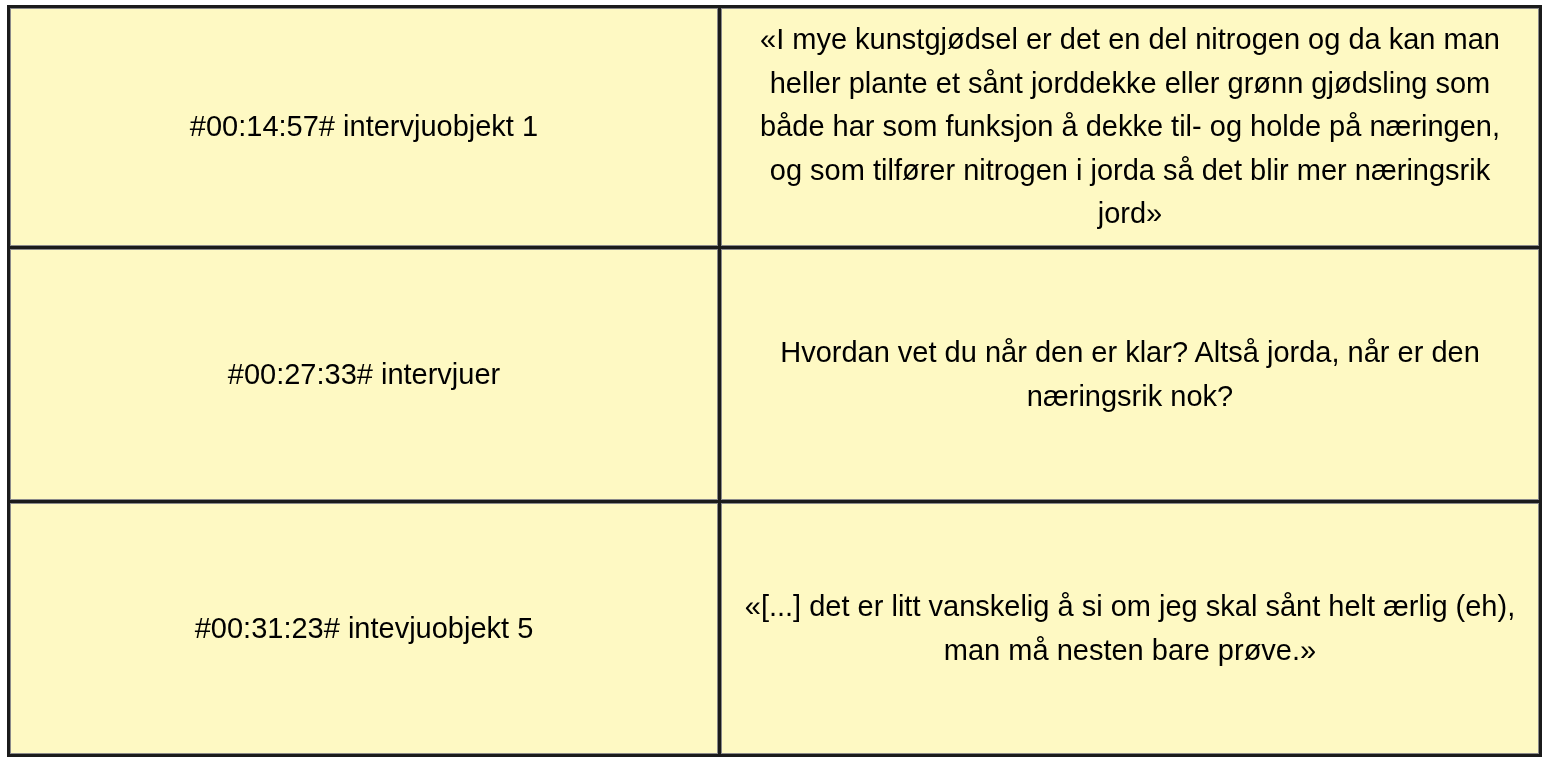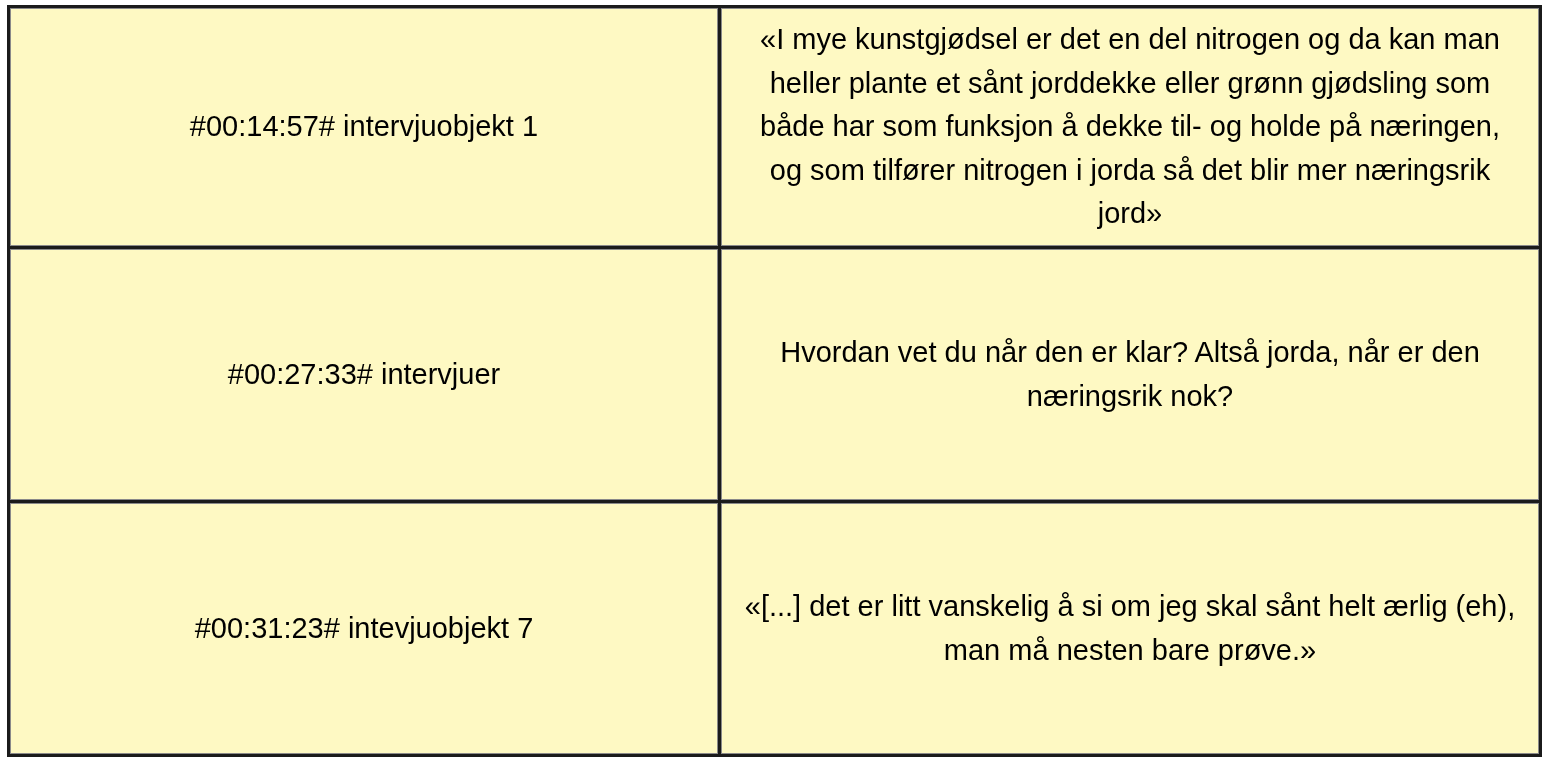--- a/index.html
+++ b/index.html
@@ -59,18 +59,18 @@
 både har som funksjon å dekke til- og holde på næringen,
 og som tilfører nitrogen i jorda så det blir mer næringsrik
 jord»</td>
     </tr>
     <tr class="row-2">
       <td class="speaker-cell">#00:27:33# intervjuer</td>
       <td class="quote-cell">Hvordan vet du når den er klar? Altså jorda, når er den
 næringsrik nok?</td>
     </tr>
     <tr class="row-3">
-      <td class="speaker-cell">#00:31:23# intevjuobjekt 7</td>
+      <td class="speaker-cell">#00:31:23# intevjuobjekt 5</td>
       <td class="quote-cell">«[...] det er litt vanskelig å si om jeg skal sånt helt ærlig (eh),
 man må nesten bare prøve.»</td>
     </tr>
   </tbody>
 </table>
 
 </body></html>

